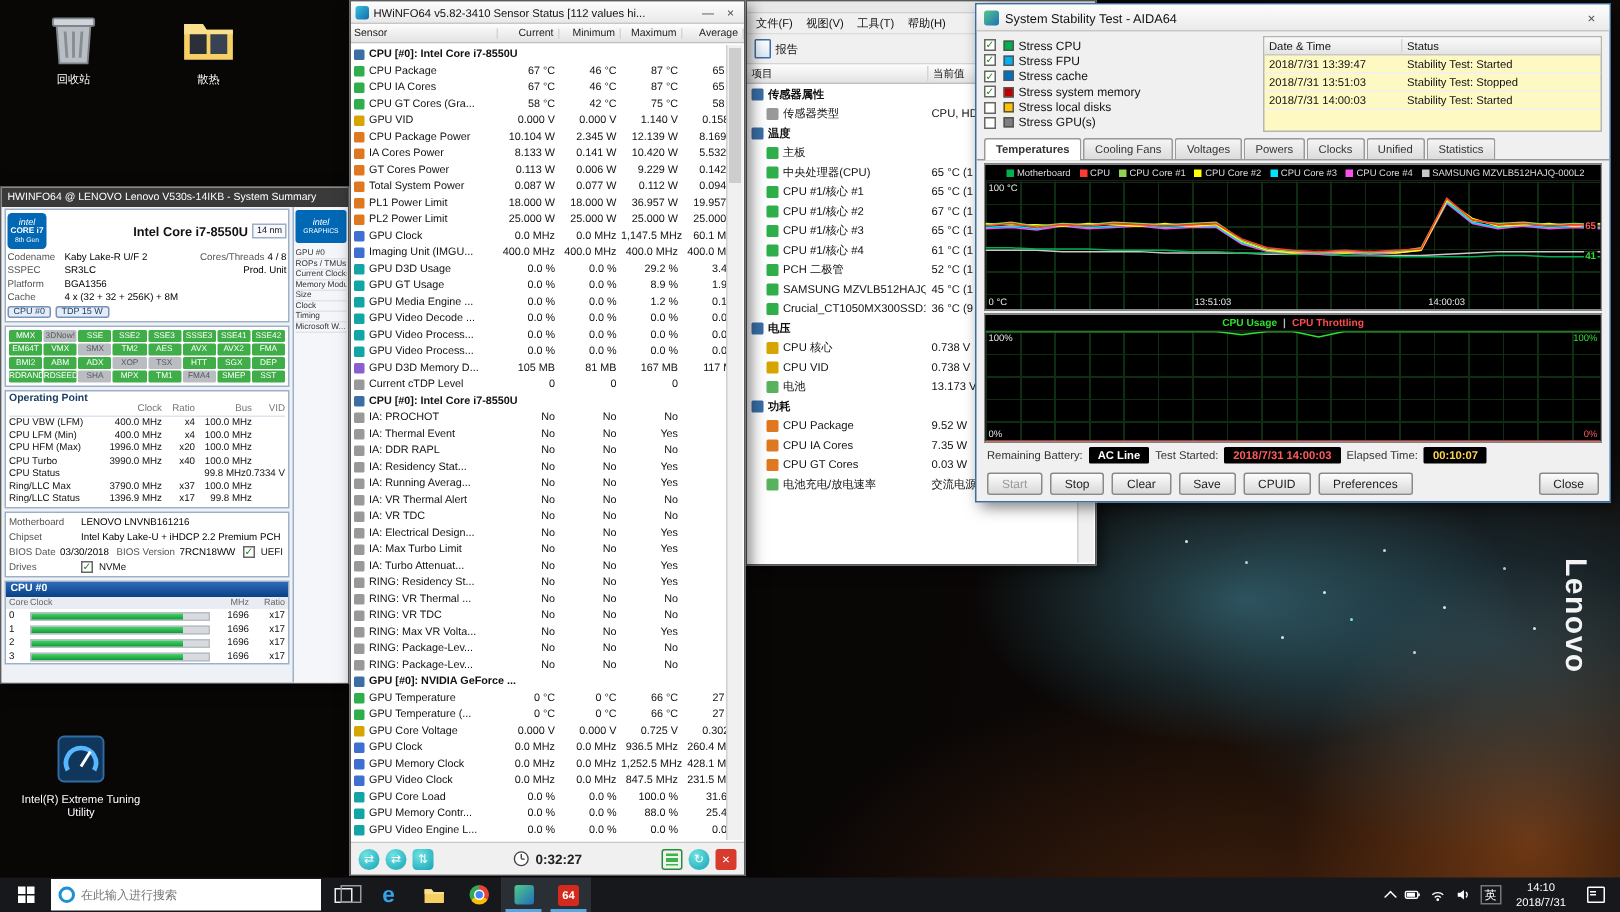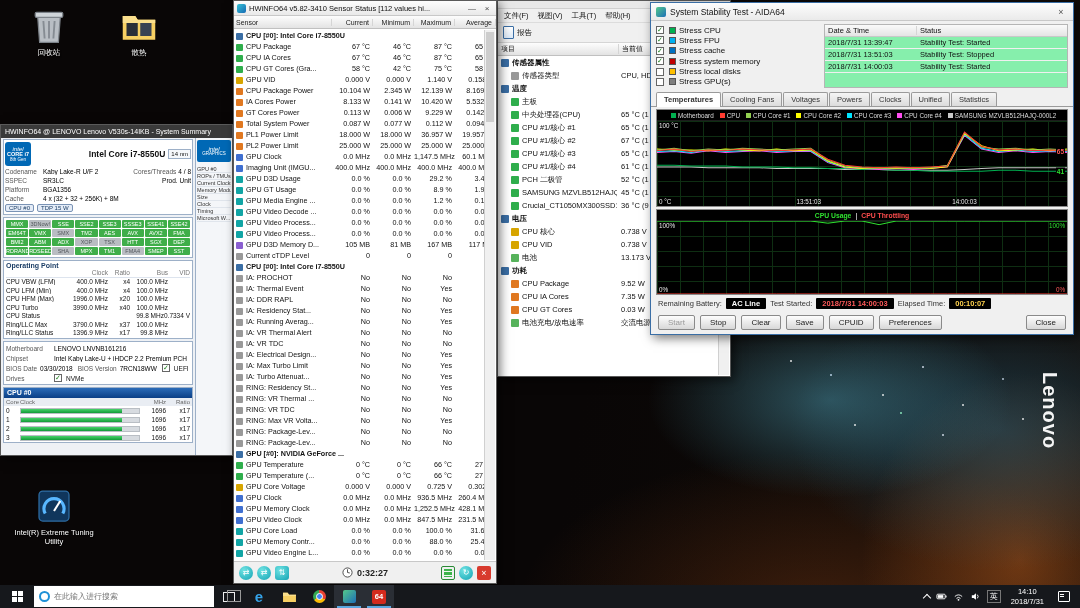--- a/index.html
+++ b/index.html
@@ -108,25 +108,25 @@
 .alabel{width:100px;overflow:hidden;flex:none}
 .aitem .alabel{width:95px}
 .avalue{flex:1;overflow:hidden;padding-left:4px}
 .aida-scroll{position:absolute;right:1px;top:56px;bottom:1px;width:11px;background:#f0f0f0;border-left:1px solid #d0d0d0}
 .aida-thumb{position:absolute;top:2px;left:1px;right:1px;height:110px;background:#cdcdcd}
 
 #w-stab{left:650px;top:2px;width:424px;height:333px;z-index:4;display:flex;flex-direction:column;border-color:#3a6ea5}
 .stab-title{height:18px;display:flex;align-items:center;gap:4px;padding:0 5px;background:linear-gradient(#fdfdfd,#eaeaea);border-bottom:1px solid #c8c8c8;font-size:8.5px}
 .stab-ico{width:10px;height:10px;border-radius:2px;background:linear-gradient(135deg,#54c98a,#1d6fb8)}
 .stab-x{margin-left:auto;color:#555;font-size:9px;width:14px;text-align:center;cursor:pointer}
-.stab-top{height:70px;display:flex;gap:0;padding:3px 5px}
+.stab-top{height:70px;display:flex;gap:18px;padding:3px 5px}
 .stress-col{width:168px;display:flex;flex-direction:column;justify-content:space-between;padding:1px 0}
 .stress{display:flex;align-items:center;gap:3px;height:10px;font-size:8px;cursor:pointer}
 .colorchip{width:7px;height:7px;border:1px solid #555;flex:none}
-.log-box{flex:1;border:1px solid #b5b5b5;background:#86efac;font-size:7.5px;display:flex;flex-direction:column}
+.log-box{flex:1;border:1px solid #b5b5b5;background:#fef9c3;font-size:7.5px;display:flex;flex-direction:column}
 .log-h{display:flex;height:12px;background:linear-gradient(#fafafa,#e4e4e4);border-bottom:1px solid #c8c8c8;align-items:center}
 .lh0{width:92px;padding-left:3px;border-right:1px solid #d5d5d5}.lh1{flex:1;padding-left:3px}
 .logrow{display:flex;height:12px;align-items:center;border-bottom:1px solid #f0f0f0}
 .lc0{width:92px;padding-left:3px;overflow:hidden;flex:none}.lc1{flex:1;padding-left:3px;overflow:hidden}
 .stab-tabs{height:16px;display:flex;align-items:flex-end;padding:0 5px;gap:1px;border-bottom:1px solid #9a9a9a}
 .tab{font-size:7.5px;padding:2px 7px;background:linear-gradient(#f5f5f5,#dcdcdc);border:1px solid #9a9a9a;border-bottom:none;border-radius:2px 2px 0 0;color:#333;cursor:pointer}
 .tab.active{background:#fff;font-weight:bold;position:relative;top:1px;padding-bottom:3px}
 .graph{margin:2px 5px 0 5px;border:1px solid #8a8a8a;background:#000}
 #g1 .plot{height:85px}
 #g2 .plot{height:73px}

